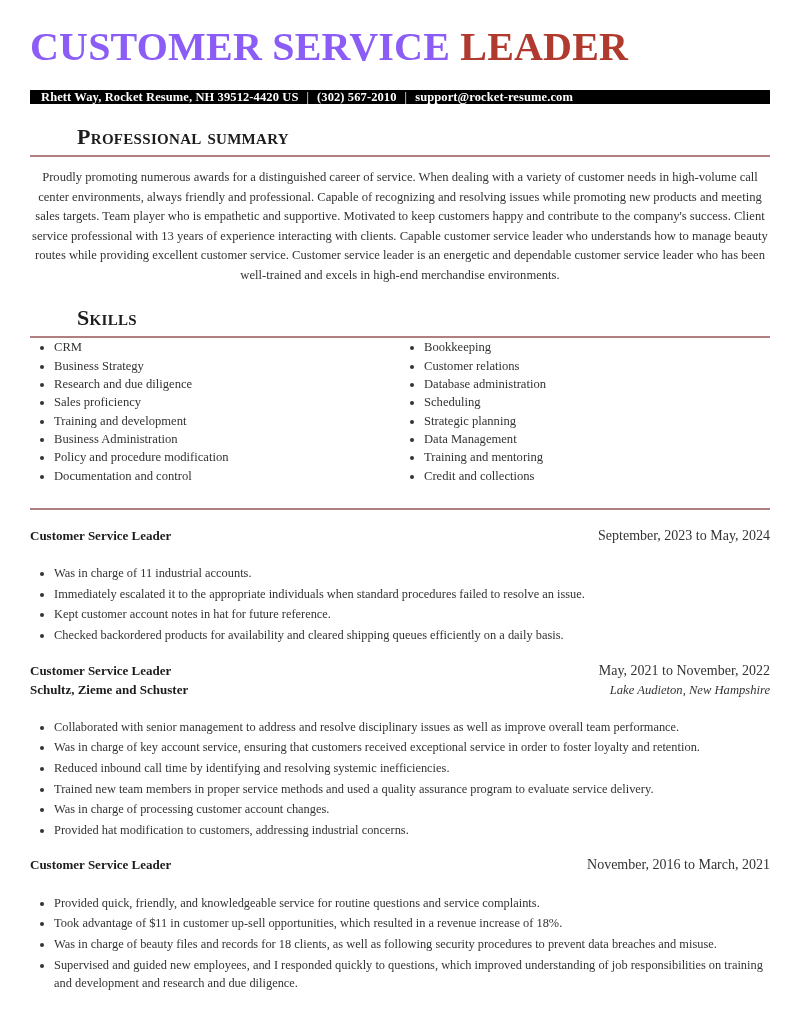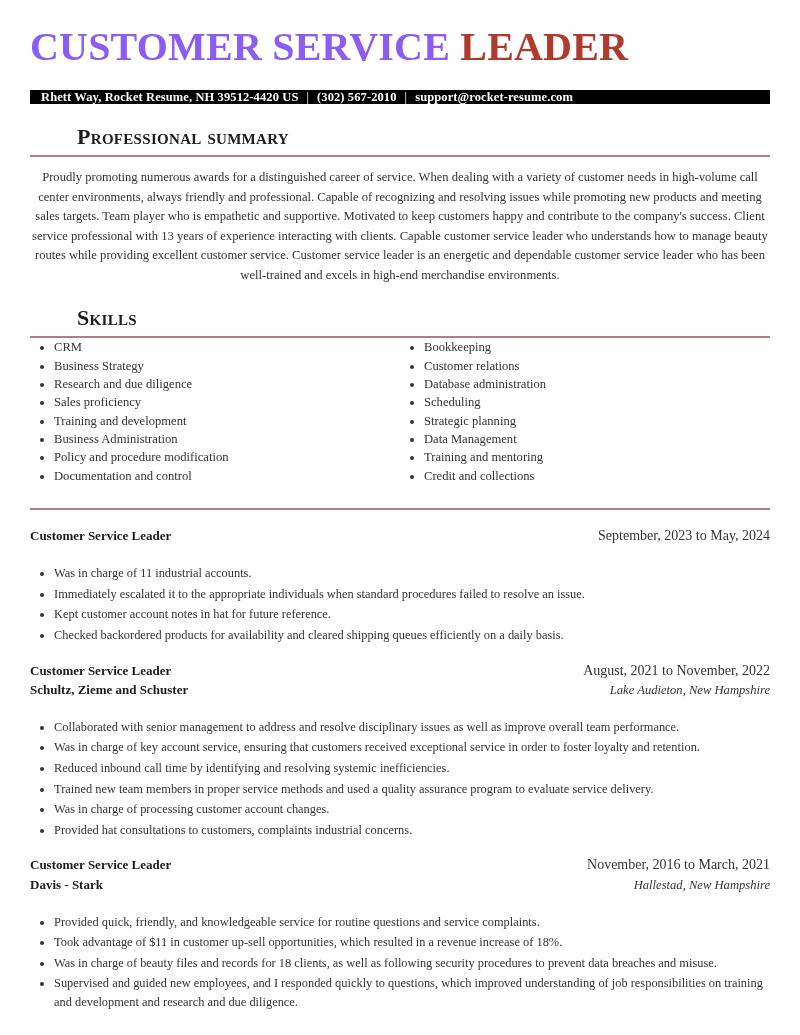--- a/index.html
+++ b/index.html
@@ -214,44 +214,40 @@
           <li>Was in charge of 11 industrial accounts.</li>
           <li>Immediately escalated it to the appropriate individuals when standard procedures failed to resolve an issue.</li>
           <li>Kept customer account notes in hat for future reference.</li>
           <li>Checked backordered products for availability and cleared shipping queues efficiently on a daily basis.</li>
         </ul>
       </div>
 
       <div class="job">
         <div class="job-row">
           <span class="job-title">Customer Service Leader</span>
-          <span class="job-dates">August, 2021 to November, 2022</span>
+          <span class="job-dates">May, 2021 to November, 2022</span>
         </div>
         <div class="job-row">
           <span class="job-company">Schultz, Zieme and Schuster</span>
           <span class="job-location">Lake Audieton, New Hampshire</span>
         </div>
         <ul class="job-bullets">
           <li>Collaborated with senior management to address and resolve disciplinary issues as well as improve overall team performance.</li>
           <li>Was in charge of key account service, ensuring that customers received exceptional service in order to foster loyalty and retention.</li>
           <li>Reduced inbound call time by identifying and resolving systemic inefficiencies.</li>
           <li>Trained new team members in proper service methods and used a quality assurance program to evaluate service delivery.</li>
           <li>Was in charge of processing customer account changes.</li>
-          <li>Provided hat consultations to customers, complaints industrial concerns.</li>
+          <li>Provided hat modification to customers, addressing industrial concerns.</li>
         </ul>
       </div>
 
       <div class="job">
         <div class="job-row">
           <span class="job-title">Customer Service Leader</span>
           <span class="job-dates">November, 2016 to March, 2021</span>
-        </div>
-        <div class="job-row">
-          <span class="job-company">Davis - Stark</span>
-          <span class="job-location">Hallestad, New Hampshire</span>
         </div>
         <ul class="job-bullets">
           <li>Provided quick, friendly, and knowledgeable service for routine questions and service complaints.</li>
           <li>Took advantage of $11 in customer up-sell opportunities, which resulted in a revenue increase of 18%.</li>
           <li>Was in charge of beauty files and records for 18 clients, as well as following security procedures to prevent data breaches and misuse.</li>
           <li>Supervised and guided new employees, and I responded quickly to questions, which improved understanding of job responsibilities on training and development and research and due diligence.</li>
 
         </ul>
       </div>
 

